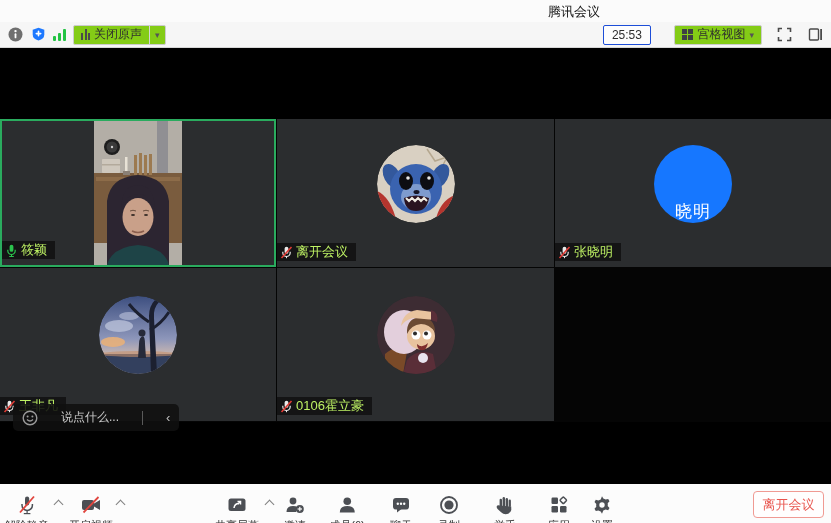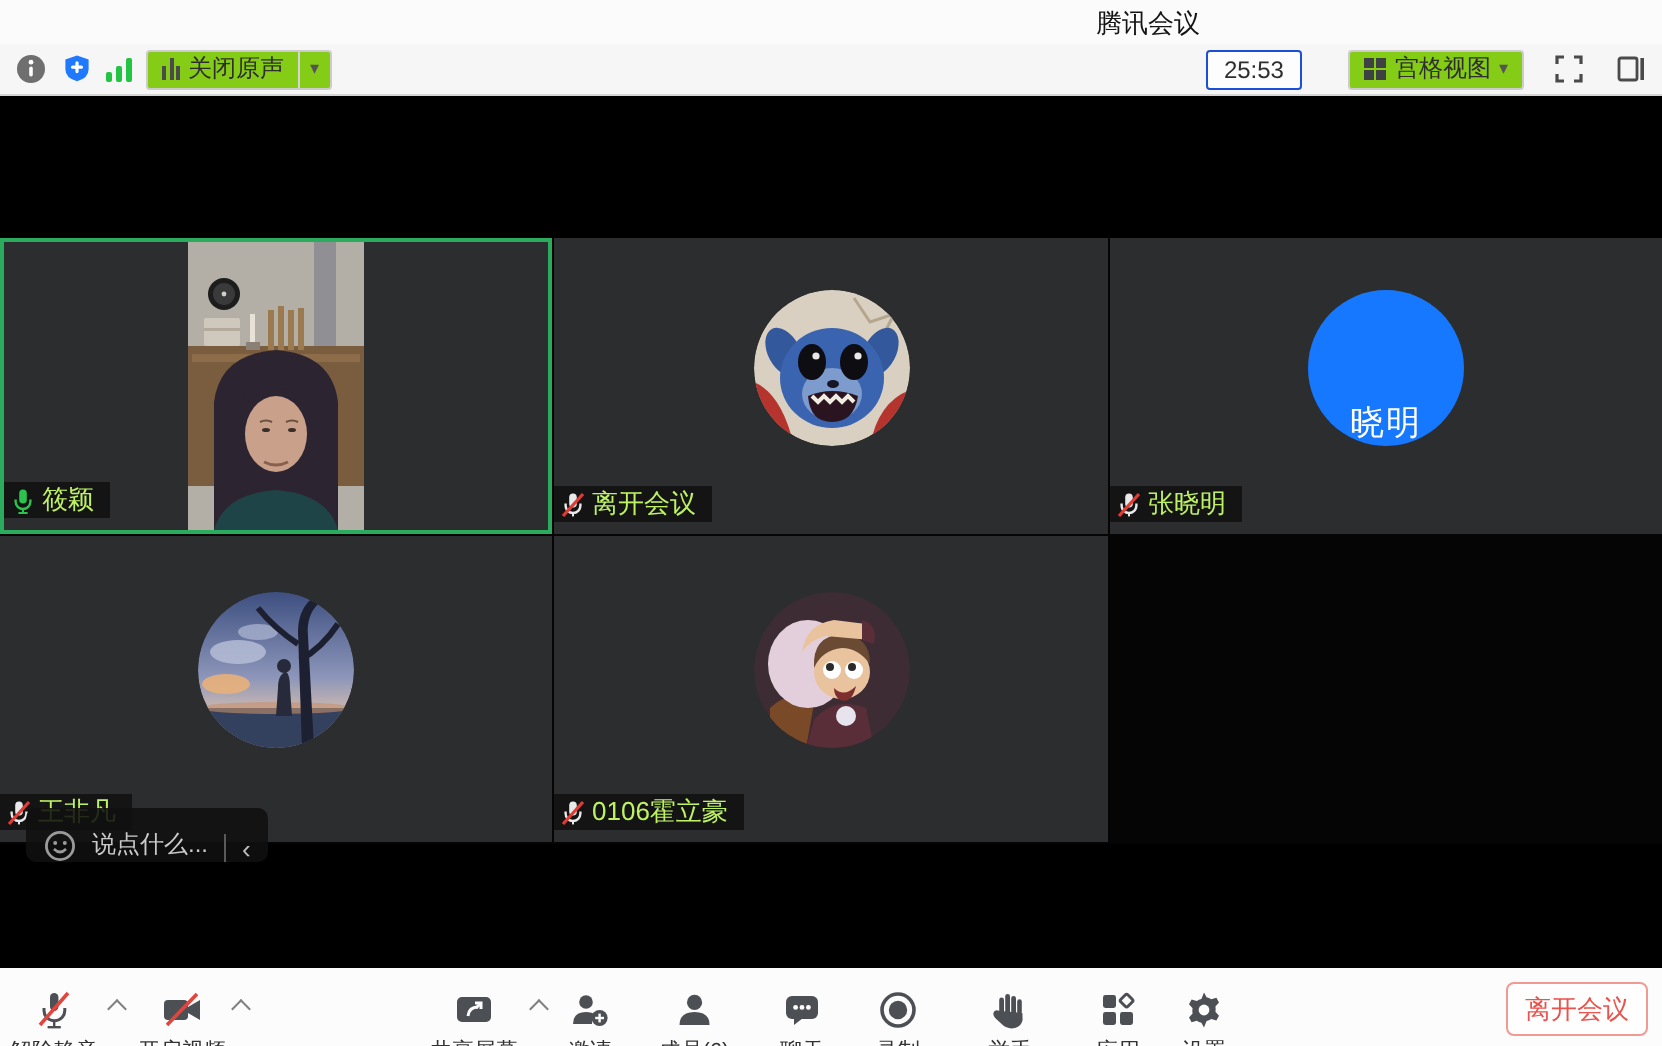--- a/index.html
+++ b/index.html
@@ -44,21 +44,21 @@
             transform:translate(-50%,-50%); overflow:hidden; }
   .avatar.initials { display:flex; align-items:flex-end; justify-content:center;
                      color:#fff; font-size:17px; letter-spacing:1px; }
   .name-tag { position:absolute; left:0; bottom:6px; background:rgba(8,8,8,0.65); color:#bef264;
               font-size:13px; height:18px; display:flex; align-items:center; gap:3px;
               padding:0 8px 0 3px; white-space:nowrap; z-index:2; }
   .tile.active .name-tag { bottom:6px; left:0; }
 
   
   .chat-bar { position:absolute; left:13px; top:356px; height:27px; background:rgba(16,16,16,0.88);
-              border-radius:5px; display:flex; align-items:flex-end; padding:0 9px; gap:8px; z-index:6; }
+              border-radius:5px; display:flex; align-items:center; padding:0 9px; gap:23px; z-index:6; }
   .chat-bar .ph { font-size:12px; color:#c9c9c9; }
   .chat-bar .div { width:1px; height:14px; background:#5a5a5a; }
   .chat-bar .col { font-size:13px; color:#bdbdbd; line-height:1; }
 
   
   .bottombar { position:relative; height:39px; background:#fcfcfc; }
   .bb-item { position:absolute; top:11px; transform:translateX(-50%); display:flex;
              flex-direction:column; align-items:center; gap:3px; cursor:default; }
   .bb-item .lbl { font-size:11px; color:#333; white-space:nowrap; }
   .chev { position:absolute; width:7px; height:7px; border-left:1.5px solid #808080;

